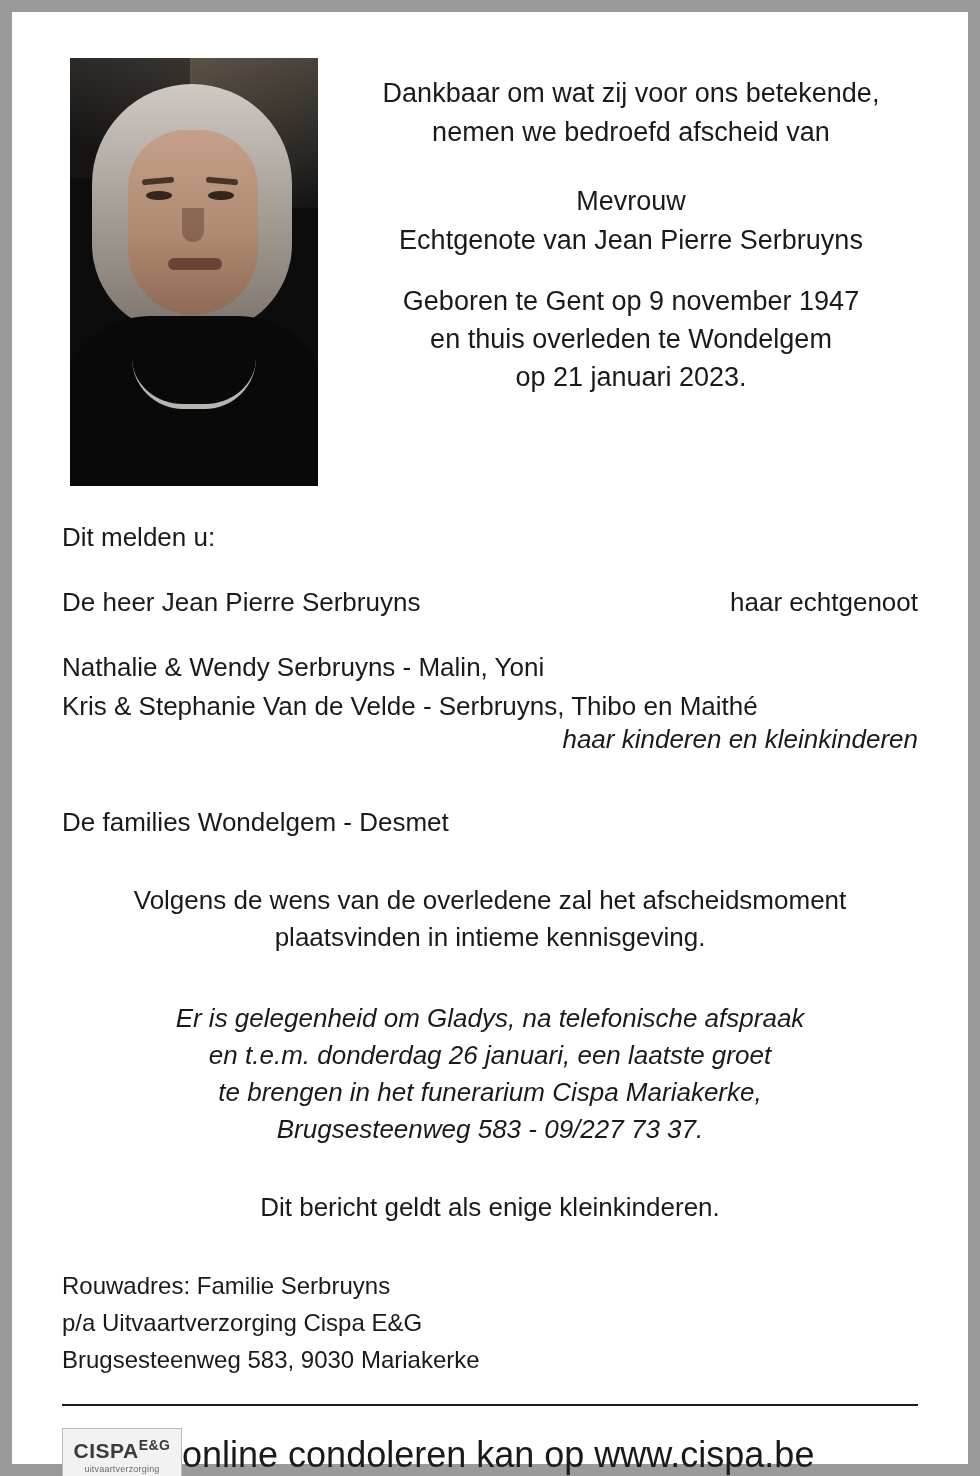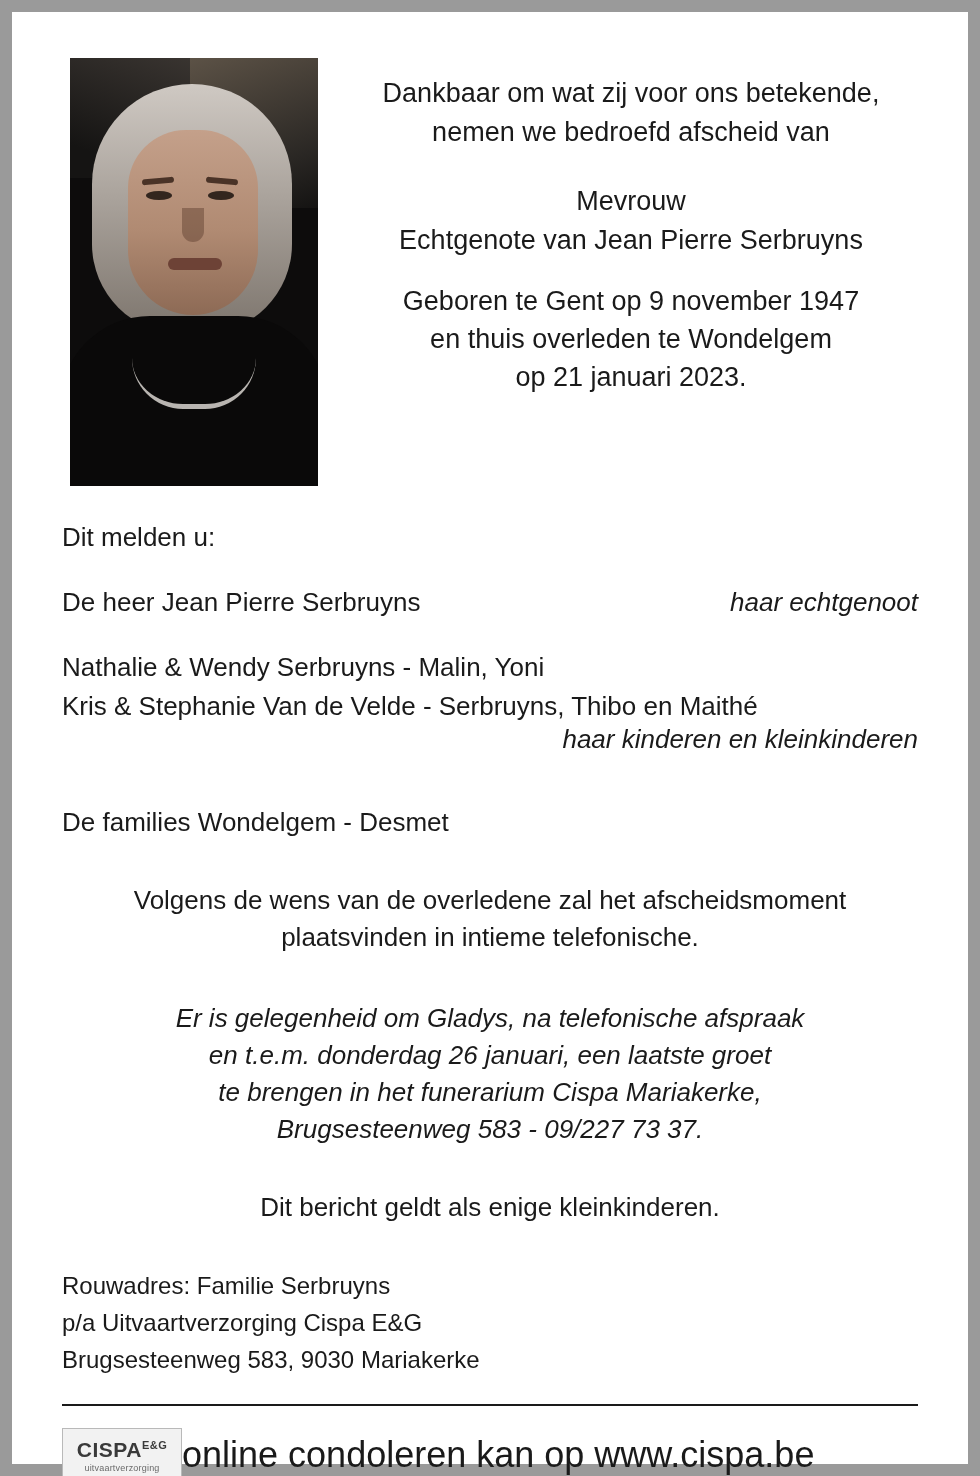--- a/index.html
+++ b/index.html
@@ -153,21 +153,20 @@
   }
   .p { margin: 0; }
   .gap-sm { height: 26px; }
   .gap-md { height: 34px; }
   .gap-lg { height: 44px; }
   .italic { font-style: italic; }
   .center { text-align: center; }
   .leading { line-height: 37px; }
 
   .relation {
-    font-style: italic;
     font-size: 26px;
   }
   .relation-right {
     text-align: right;
     font-style: italic;
     font-size: 26px;
     margin-top: 2px;
   }
 
   .address {
@@ -197,21 +196,21 @@
     justify-content: center;
     flex: 0 0 118px;
   }
   .logo-main {
     font-size: 21px;
     font-weight: bold;
     letter-spacing: 0.5px;
     color: #3a3a3a;
   }
   .logo-main sup {
-    font-size: 11px;
+    font-size: 14px;
     font-weight: bold;
     vertical-align: super;
   }
   .logo-sub {
     font-size: 9px;
     color: #6a6a6a;
     letter-spacing: 0.2px;
     margin-top: 1px;
   }
   .footer-text {
@@ -269,21 +268,21 @@
       <p class="p" style="margin-top:8px">Kris &amp; Stephanie Van de Velde - Serbruyns, Thibo en Maithé</p>
       <p class="relation-right">haar kinderen en kleinkinderen</p>
 
       <div class="gap-sm"></div>
 
       <p class="p">De families Wondelgem - Desmet</p>
 
       <div class="gap-lg"></div>
 
       <p class="p center leading">Volgens de wens van de overledene zal het afscheidsmoment</p>
-      <p class="p center leading">plaatsvinden in intieme telefonische.</p>
+      <p class="p center leading">plaatsvinden in intieme kennisgeving.</p>
 
       <div class="gap-lg"></div>
 
       <p class="p center leading italic">Er is gelegenheid om Gladys, na telefonische afspraak</p>
       <p class="p center leading italic">en t.e.m. donderdag 26 januari, een laatste groet</p>
       <p class="p center leading italic">te brengen in het funerarium Cispa Mariakerke,</p>
       <p class="p center leading italic">Brugsesteenweg 583 - 09/227 73 37.</p>
 
       <div class="gap-lg"></div>
 

